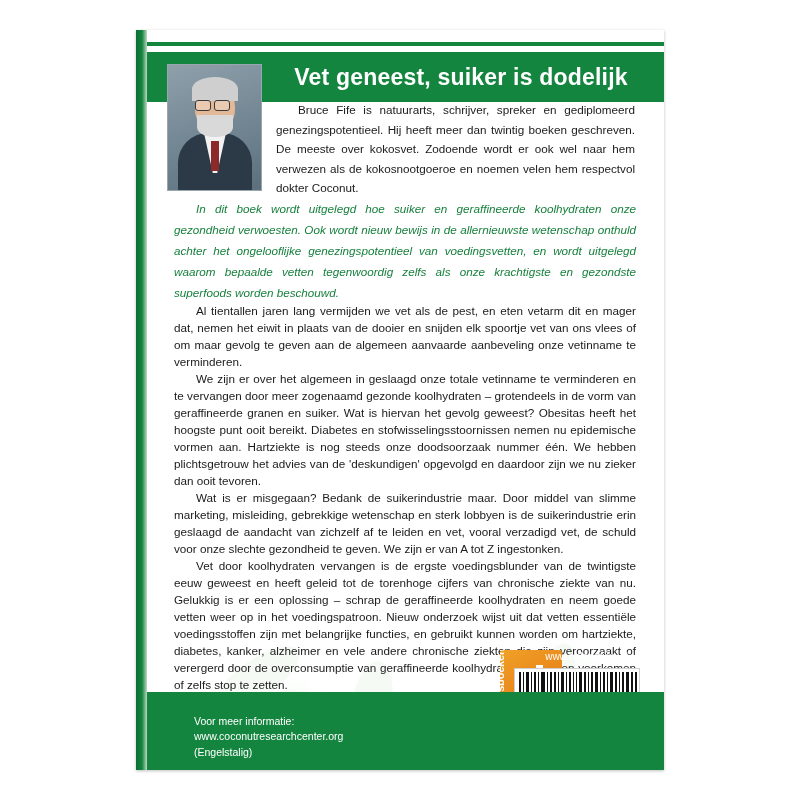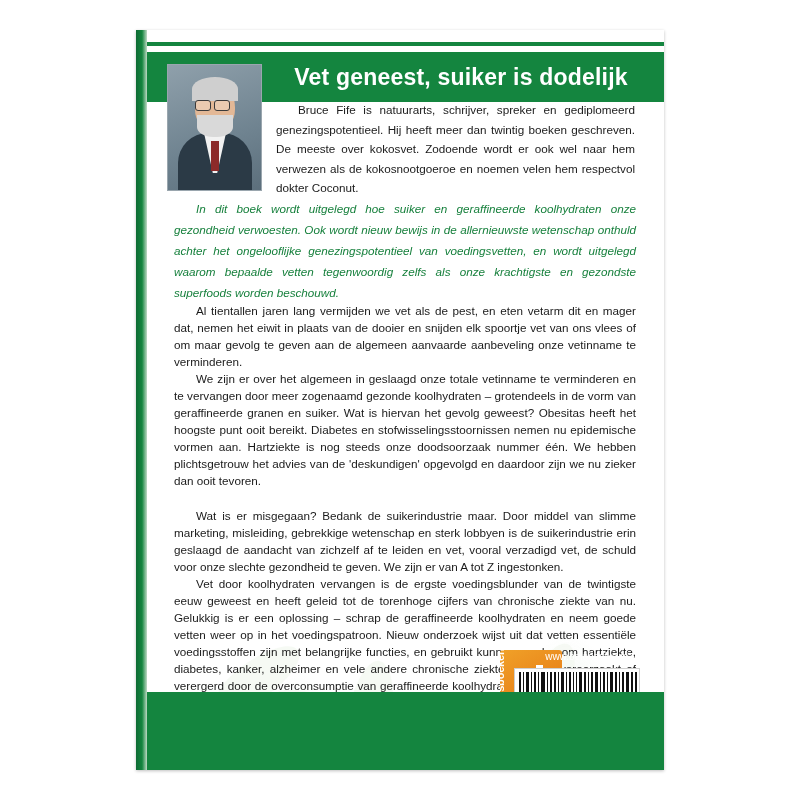--- a/index.html
+++ b/index.html
@@ -178,21 +178,21 @@
     width: 462px;
     font-size: 11.7px;
     line-height: 17px;
     color: #1a1a1a;
     text-align: justify;
   }
   .body-text p {
     margin: 0 0 0 0;
     text-indent: 22px;
   }
-  .body-text p.gap { margin-top: 18px; }
+  .body-text p.gap { }
 
   
   .bottom-bar {
     position: absolute;
     left: 11px;
     bottom: 0;
     width: 517px;
     height: 74px;
     background: #14853f;
   }
@@ -393,15 +393,20 @@
         <i style="left:107px;width:3px;"></i>
         <i style="left:112px;width:2px;"></i>
         <i style="left:116px;width:2px;"></i>
       </div>
       <div class="isbn-line">9 789492 665348</div>
     </div>
 
     <div class="bottom-bar-top-rule"></div>
     <div class="bottom-bar"></div>
 
+    <div class="info-block">
+      <div>Voor meer informatie:</div>
+      <div>www.coconutresearchcenter.org</div>
+      <div>(Engelstalig)</div>
+    </div>
 
   </div>
 </div>
 
 </body></html>

